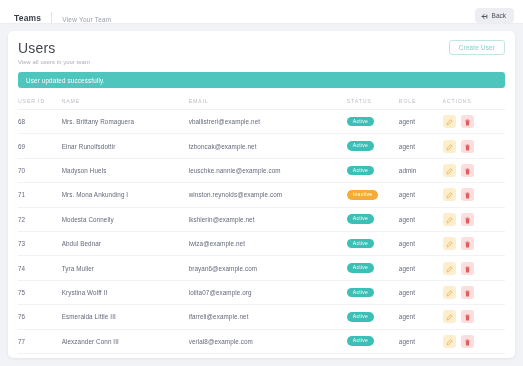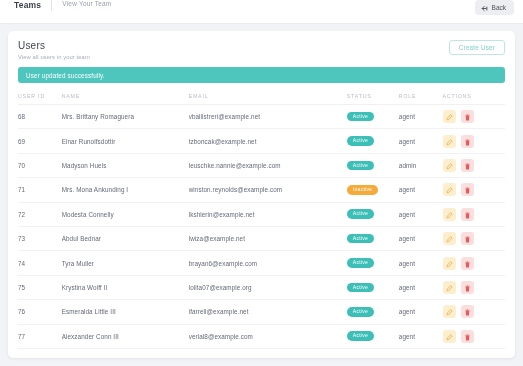--- a/index.html
+++ b/index.html
@@ -8,21 +8,21 @@
     background: #f2f3f6;
     font-family: "Liberation Sans", sans-serif;
     overflow: hidden;
   }
 
   
   .topbar {
     height: 24px;
     background: #ffffff;
     display: flex;
-    align-items: flex-start;
+    align-items: flex-end;
     padding: 0 9px 0 14px;
     border-bottom: 1px solid #ececf1;
   }
   .topbar-title {
     font-size: 8.5px;
     font-weight: bold;
     color: #3b3f4a;
     letter-spacing: .2px;
   }
   .topbar-sep {
@@ -63,21 +63,21 @@
     box-shadow: 0 1px 3px rgba(30,35,60,.07);
     overflow: hidden;
   }
   .card-head {
     display: flex;
     align-items: flex-start;
     padding: 9px 10px 0 10px;
   }
   .card-head-texts { flex: 1; }
   .card-title {
-    font-size: 10px;
+    font-size: 14px;
     color: #40454f;
     letter-spacing: .2px;
     margin-bottom: 3px;
   }
   .card-sub {
     font-size: 5.8px;
     color: #a8acb8;
     letter-spacing: .1px;
   }
   .create-btn {

